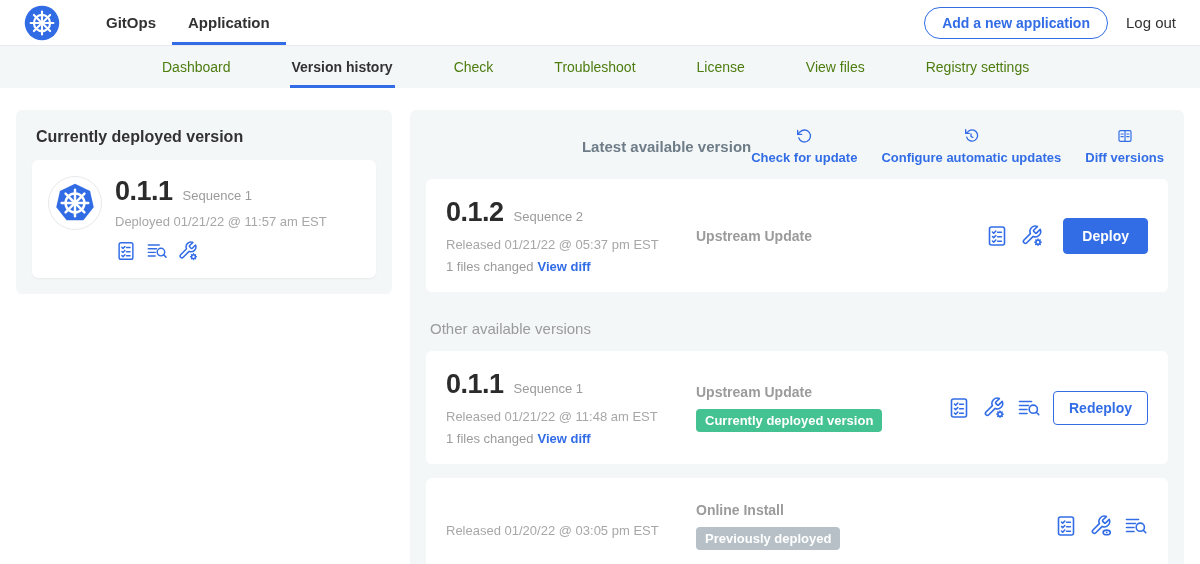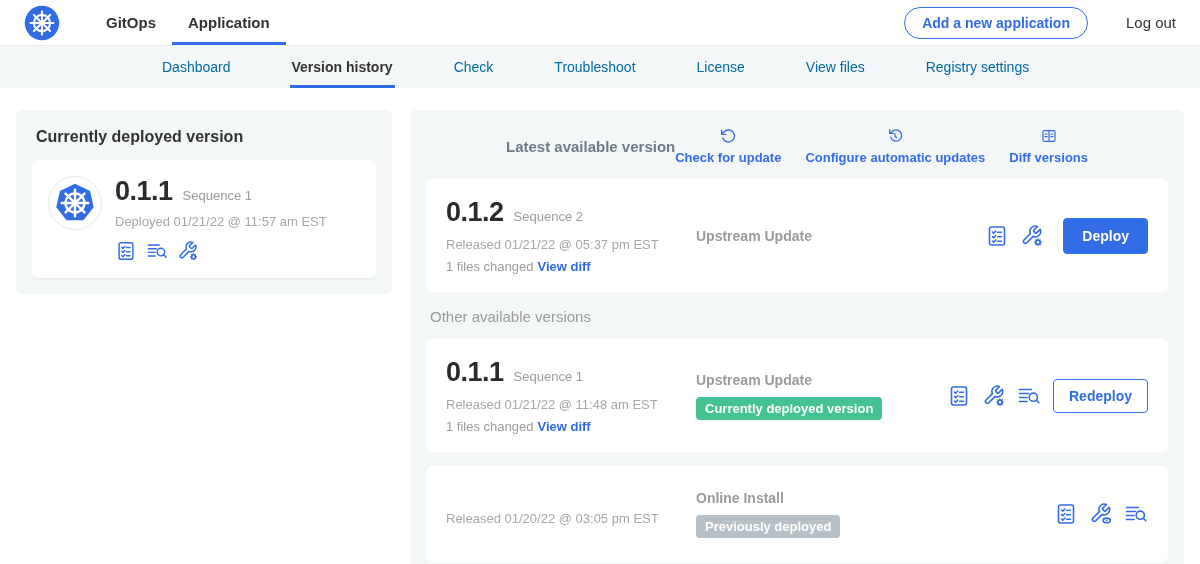--- a/index.html
+++ b/index.html
@@ -7,28 +7,28 @@
     font-family:"Liberation Sans", sans-serif; color:#323232; }
 
   
   .hdr { height:46px; display:flex; align-items:stretch; padding:0 24px; background:#fff;
     border-bottom:1px solid #e8eaec; }
   .logo-wrap { align-self:center; width:36px; height:36px; margin-right:30px; }
   .hdr-tabs { display:flex; }
   .hdr-tab { display:flex; align-items:center; padding:0 16px; font-size:15px; font-weight:600;
     color:#323232; cursor:pointer; border-bottom:3px solid transparent; border-top:3px solid transparent; }
   .hdr-tab.active { border-bottom-color:#326de6; }
-  .hdr-right { margin-left:auto; display:flex; align-items:center; gap:38px; }
+  .hdr-right { margin-left:auto; display:flex; align-items:center; gap:18px; }
   .btn-pill { border:1px solid #326de6; color:#326de6; background:#fff; border-radius:17px;
     font-size:14px; font-weight:700; padding:7px 17px; cursor:pointer; font-family:inherit; }
   .logout { font-size:15px; color:#323232; cursor:pointer; }
 
   
   .subnav { height:42px; background:#f4f7f8; display:flex; padding-left:160px; gap:57px; }
-  .sub-item { display:flex; align-items:center; font-size:14px; color:#0369a1; cursor:pointer;
+  .sub-item { display:flex; align-items:center; font-size:14px; color:#4d7c0f; cursor:pointer;
     border-bottom:3px solid transparent; border-top:3px solid transparent; padding:0 2px; }
   .sub-item.active { color:#323232; font-weight:600; border-bottom-color:#326de6; }
 
   
   main { display:flex; align-items:flex-start; gap:18px; padding:22px 16px 0 16px; }
   .panel { background:#f4f7f8; border-radius:6px; }
   .panel-left { width:376px; flex:none; padding:18px 16px 16px; }
   .panel-left h2 { font-size:16px; font-weight:700; color:#323232; padding-left:4px; }
   .panel-right { flex:1; padding:16px 16px 18px; }
 
@@ -41,21 +41,21 @@
   .vrow { display:flex; align-items:baseline; gap:10px; }
   .vnum { font-size:27px; font-weight:800; letter-spacing:-.5px; color:#2b2b2b; }
   .seq { font-size:13px; color:#9b9b9b; }
   .muted { font-size:13px; color:#a7a7a7; }
   .dcard .muted { margin-top:7px; }
   .icnrow { display:flex; gap:9px; margin-top:11px; align-items:center; }
   .icn { color:#326de6; display:inline-flex; cursor:pointer; }
   .icn svg { width:22px; height:22px; }
 
   
-  .phead { display:flex; align-items:center; justify-content:center; padding:2px 4px 0; }
+  .phead { display:flex; align-items:center; justify-content:flex-end; padding:2px 4px 0; }
   .phead h3 { font-size:15px; font-weight:600; color:#6e7c87; }
   .actions { display:flex; gap:24px; }
   .action { display:flex; align-items:center; gap:6px; color:#326de6; font-size:13px; font-weight:700;
     cursor:pointer;flex-direction:column; }
   .action svg { width:16px; height:16px; }
 
   
   .vcard { background:#fff; border-radius:6px; margin-top:14px; padding:18px 20px;
     display:grid; grid-template-columns:250px 1fr auto; align-items:center; min-height:96px; }
   .vcard .rel { margin-top:9px; }
@@ -65,21 +65,21 @@
   .tag { display:inline-block; margin-top:9px; font-size:13px; font-weight:700; color:#fff;
     border-radius:4px; padding:4px 9px; }
   .tag-green { background:#44c292; }
   .tag-gray { background:#b6c0c6; }
   .vright { display:flex; align-items:center; gap:11px; justify-self:end; }
   .vright .icn svg { width:24px; height:24px; }
   .btn-primary { background:#326de6; color:#fff; border:1px solid #326de6; border-radius:4px;
     font-size:14px; font-weight:700; padding:9px 18px; margin-left:8px; cursor:pointer; font-family:inherit; }
   .btn-outline { background:#fff; color:#326de6; border:1px solid #326de6; border-radius:4px;
     font-size:14px; font-weight:700; padding:8px 15px; margin-left:1px; cursor:pointer; font-family:inherit; }
-  .other-title { font-size:15px; font-weight:500; color:#9b9b9b; margin:16px 4px 0; }
+  .other-title { font-size:15px; font-weight:500; color:#9b9b9b; margin:28px 4px 0; }
 </style>
 </head>
 <body>
 
 <div class="app">
 
   <header class="hdr">
     <span class="logo-wrap"><svg viewBox="0 0 24 24" width="36" height="36">
           <circle cx="12" cy="12" r="11.5" fill="#326ce5"></circle>
           <g stroke="#fff" stroke-width="1.4" fill="none" stroke-linecap="round">

